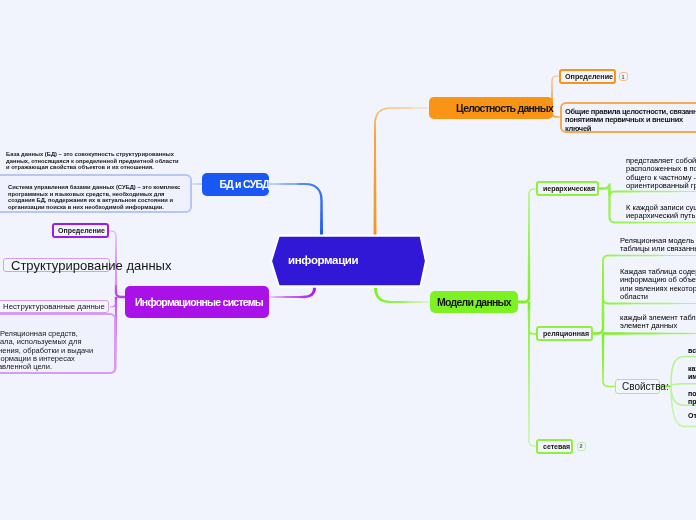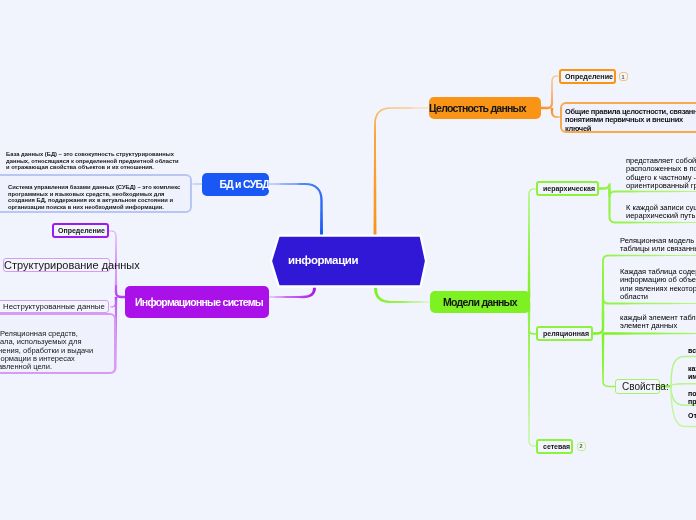--- a/index.html
+++ b/index.html
@@ -199,55 +199,55 @@
 </div>
 
 <div class="node pill" style="left:125px;top:286px;width:144px;height:32px;background:#a911e8;color:#fff;padding-left:10px;">
   <span>Информационные системы</span>
 </div>
 
 <div class="node bx" style="left:52px;top:223px;width:57px;height:15px;border-color:#9b1bf0;border-width:2.5px;padding-left:4px;">
   <span>Определение</span>
 </div>
 
-<div class="node bx reg" style="left:3px;top:258px;width:107px;height:14px;border-color:#d79bf6;border-width:1.5px;font-size:11px;">
+<div class="node bx reg" style="left:3px;top:258px;width:107px;height:14px;border-color:#d79bf6;border-width:1.5px;padding-left:7px;font-size:13px;">
   <span>Структурирование данных</span>
 </div>
 
 <div class="node bx reg" style="left:-6px;top:300px;width:115px;height:13px;border-color:#d79bf6;border-width:1.5px;padding-left:8px;font-size:7.8px;">
   <span>Неструктурованные данные</span>
 </div>
 
 <div class="node note small" style="left:-54px;top:313px;width:170px;height:61px;border-color:#d79bf6;padding:15px 0 0 0;overflow:hidden;">
   <div class="clipline" style="margin-left:52px;">Реляционная средств,</div>
   <div class="clipline" style="margin-left:-10px;">методов и персонала, используемых для</div>
   <div class="clipline" style="margin-left:38px;">хранения, обработки и выдачи</div>
   <div class="clipline" style="margin-left:38px;">информации в интересах</div>
   <div class="clipline" style="margin-left:-9px;">достижения поставленной цели.</div>
 </div>
 
-<div class="node pill" style="left:429px;top:97px;width:112px;height:22px;background:#f99417;color:#151515;justify-content:flex-start;">
+<div class="node pill" style="left:429px;top:97px;width:124px;height:22px;background:#f99417;color:#151515;justify-content:flex-end;">
   <span>Целостность данных</span>
 </div>
 
 <div class="node bx" style="left:559px;top:69px;width:57px;height:15px;border-color:#f99417;border-width:2px;padding-left:4px;font-size:7.2px;">
   <span>Определение</span>
 </div>
 
 <div class="badge" style="position:absolute;left:618.5px;top:72px;width:9px;height:9px;border-color:#f8c078;border-radius:3px;">
   <span>1</span>
 </div>
 
 <div class="node note med" style="left:560px;top:102px;width:160px;height:31px;border-color:#f7a94f;padding:4px 0 0 3px;overflow:hidden;">
   <div class="clipline">Общие правила целостности, связанные с</div>
   <div class="clipline">понятиями первичных и внешних</div>
   <div class="clipline">ключей</div>
 </div>
 
-<div class="node pill" style="left:430px;top:291px;width:100px;height:22px;background:#7df122;color:#151515;justify-content:center;">
+<div class="node pill" style="left:430px;top:291px;width:88px;height:22px;background:#7df122;color:#151515;justify-content:center;">
   <span>Модели данных</span>
 </div>
 
 <div class="node bx" style="left:536px;top:181px;width:63px;height:15px;border-color:#8cf23c;border-width:2.5px;padding-left:5px;">
   <span>иерархическая</span>
 </div>
 
 <div class="node small" style="left:626px;top:157px;width:80px;">
   <div class="clipline">представляет собой структуру</div>
   <div class="clipline">расположенных в порядке от</div>

